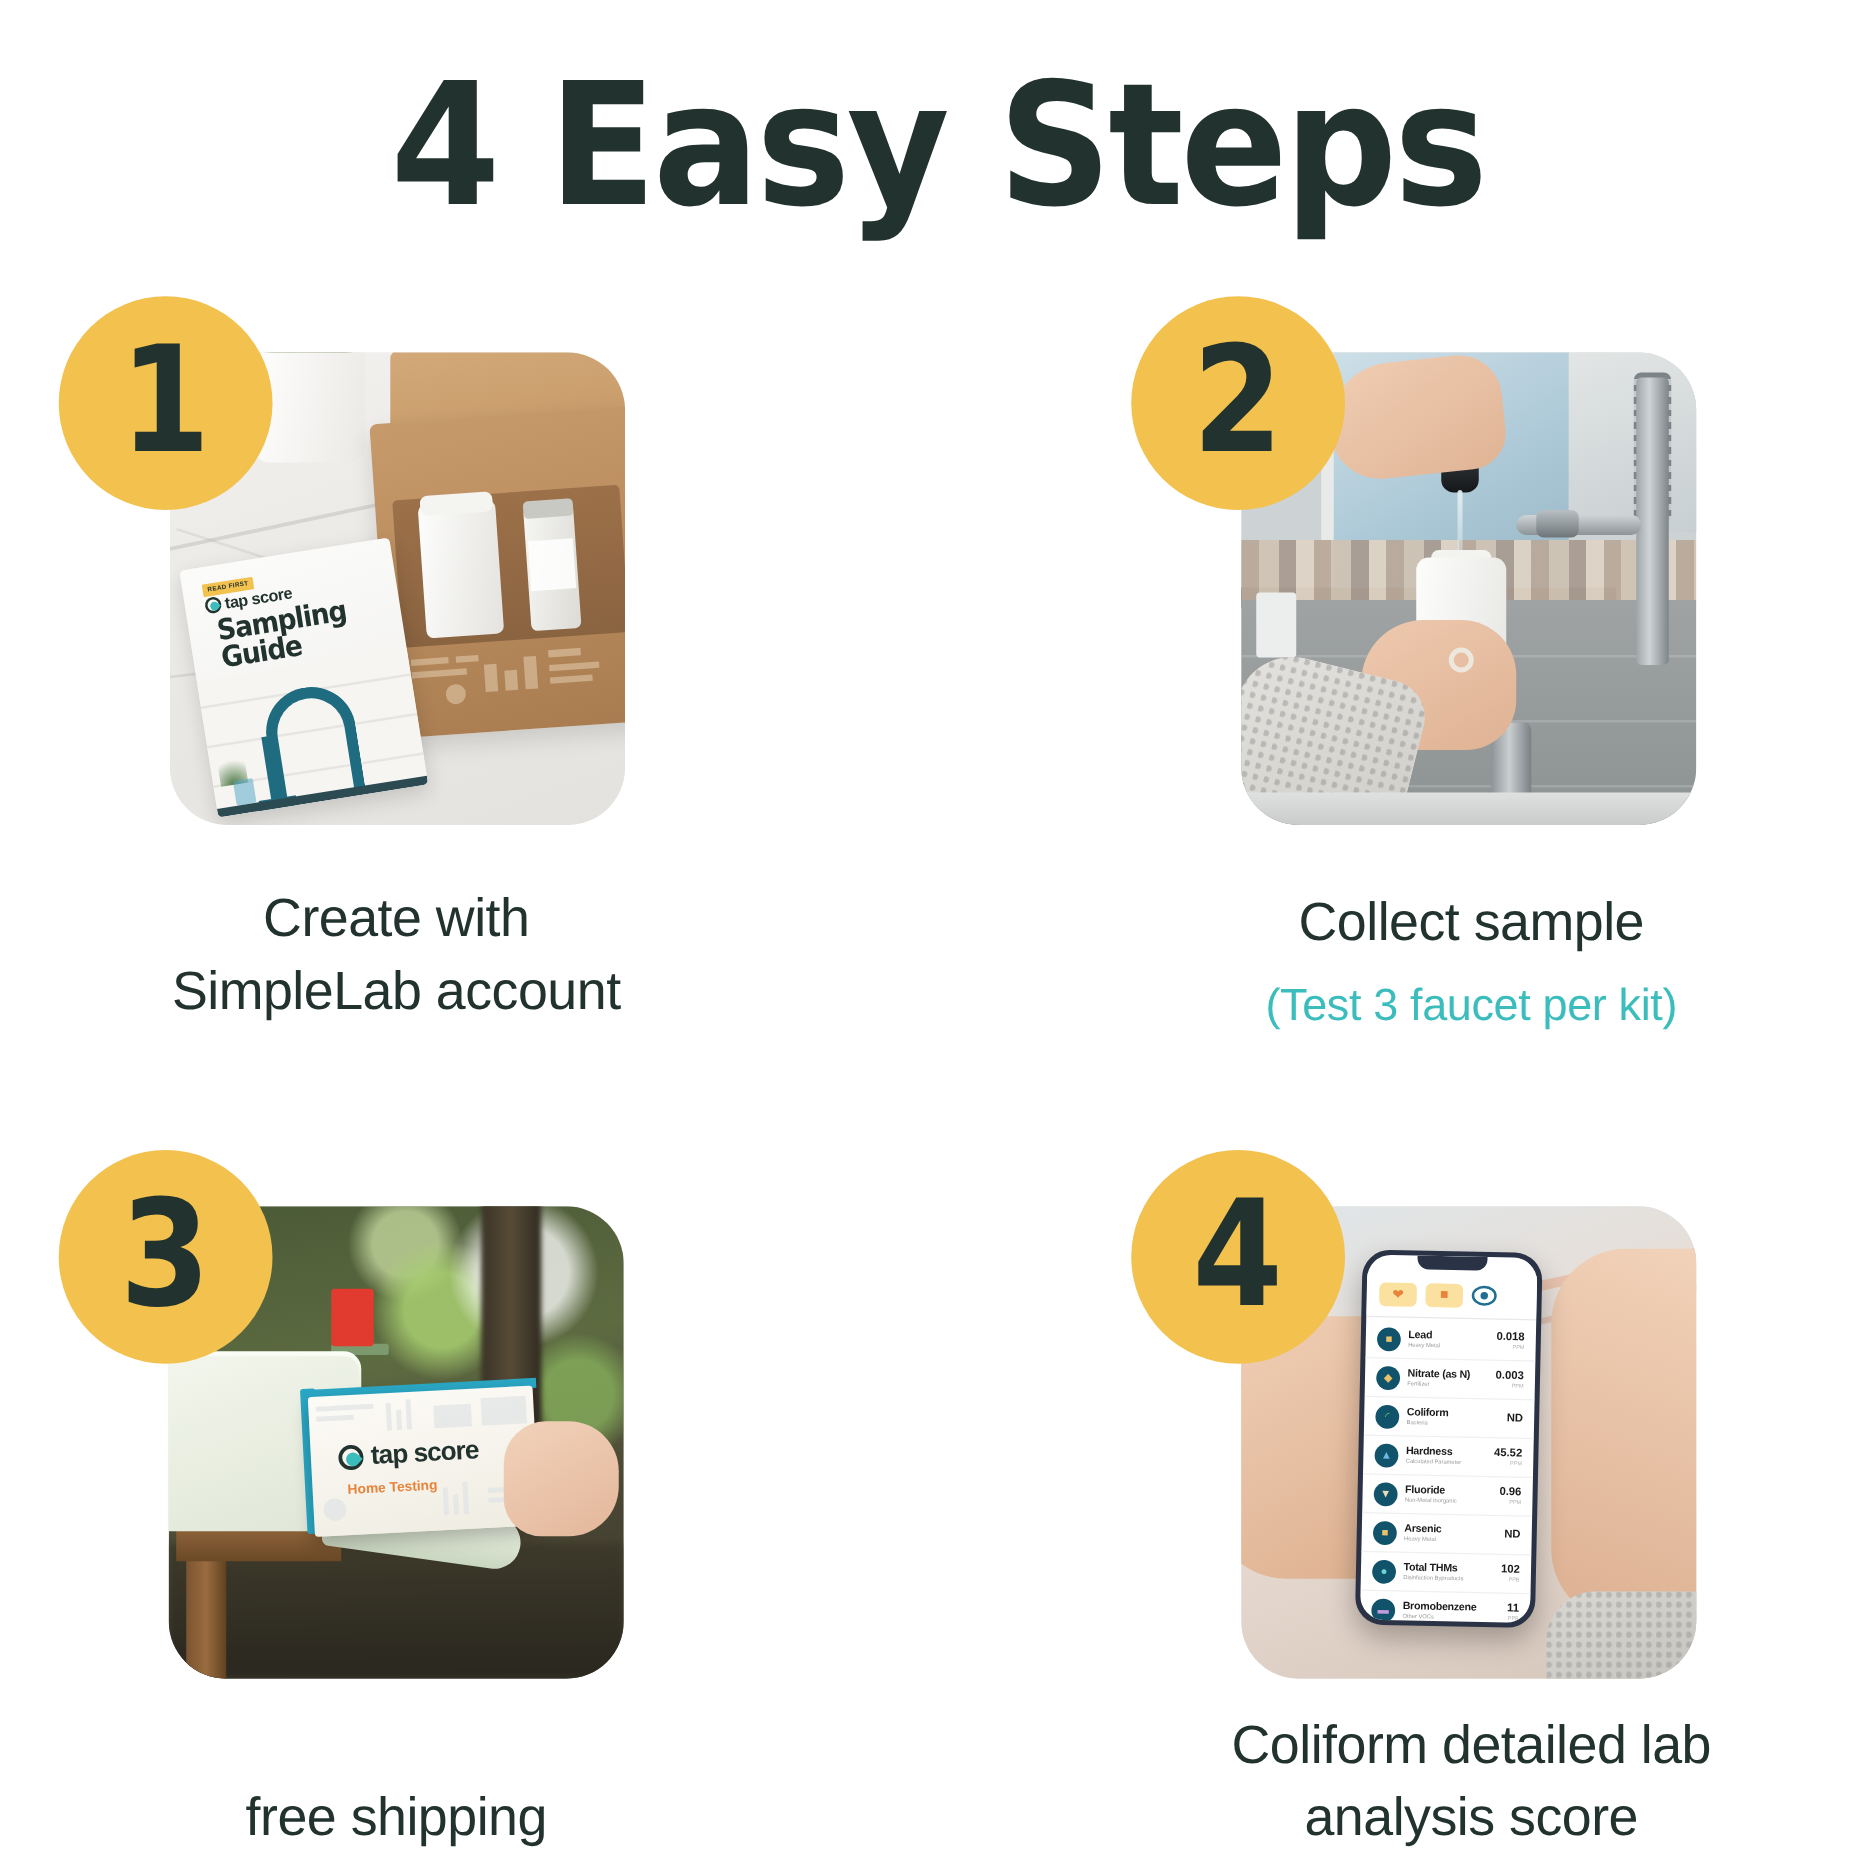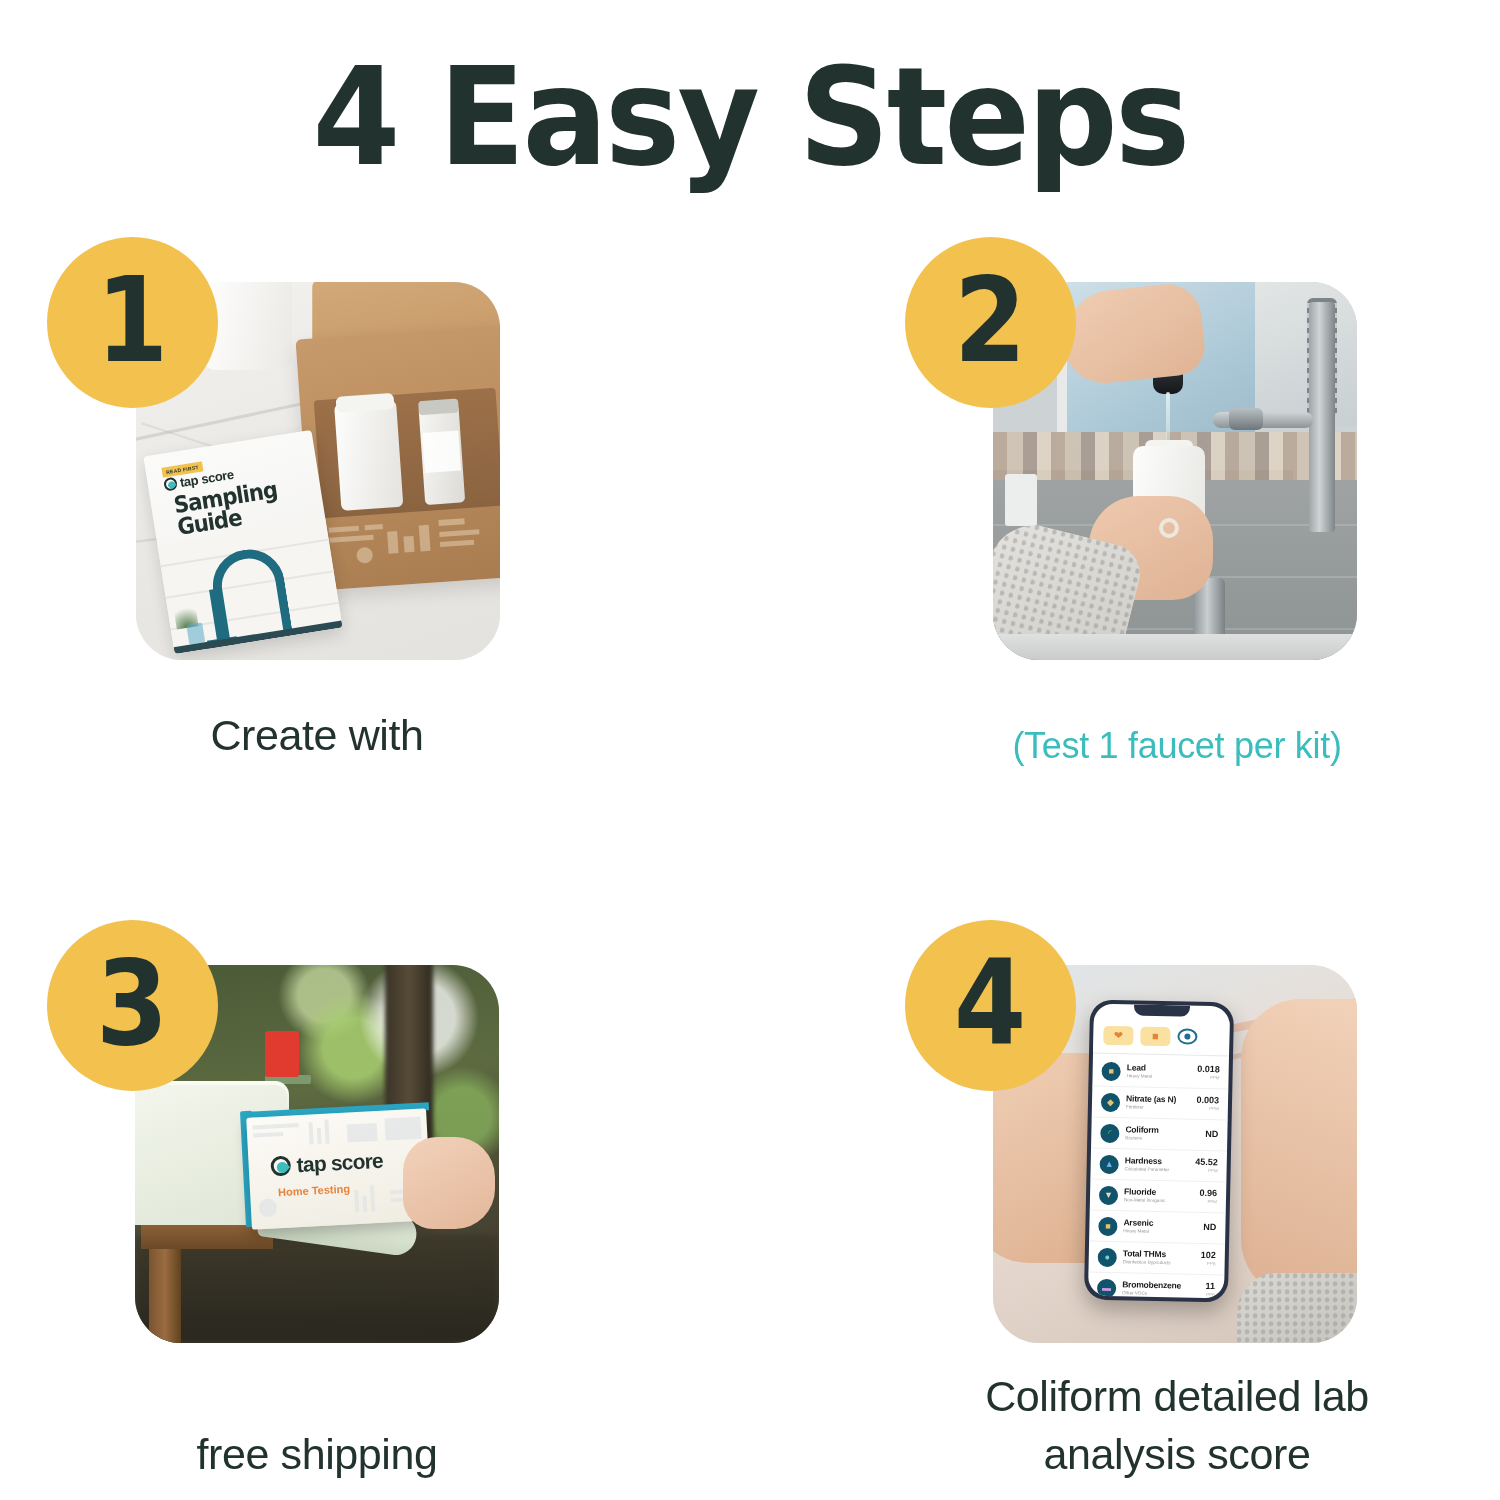--- a/index.html
+++ b/index.html
@@ -553,20 +553,21 @@
               <div class="g-counter"></div>
             </div>
           </div>
         </div>
       </div>
       <div class="badge">
         <span class="badge-num">1</span>
       </div>
       <div class="caption">
         <span>Create with</span><br>
+        <span>SimpleLab account</span>
       </div>
     </div>
 
     <div class="step step-2">
       <div class="photo">
         <div class="ph2">
           <div class="window"></div>
           <div class="window-frame"></div>
           <div class="outside"></div>
           <div class="shelf"></div>
@@ -592,21 +593,22 @@
           <div class="hand-bottom"></div>
           <div class="ring"></div>
           <div class="sleeve"></div>
           <div class="counter"></div>
         </div>
       </div>
       <div class="badge">
         <span class="badge-num">2</span>
       </div>
       <div class="caption">
-        <span class="caption-sub">(Test 1 faucet per kit)</span>
+        <span>Collect sample</span>
+        <span class="caption-sub">(Test 3 faucet per kit)</span>
       </div>
     </div>
 
     <div class="step step-3">
       <div class="photo">
         <div class="ph3">
           <div class="trunk"></div>
           <div class="ground"></div>
           <div class="post-leg"></div>
           <div class="post"></div>

